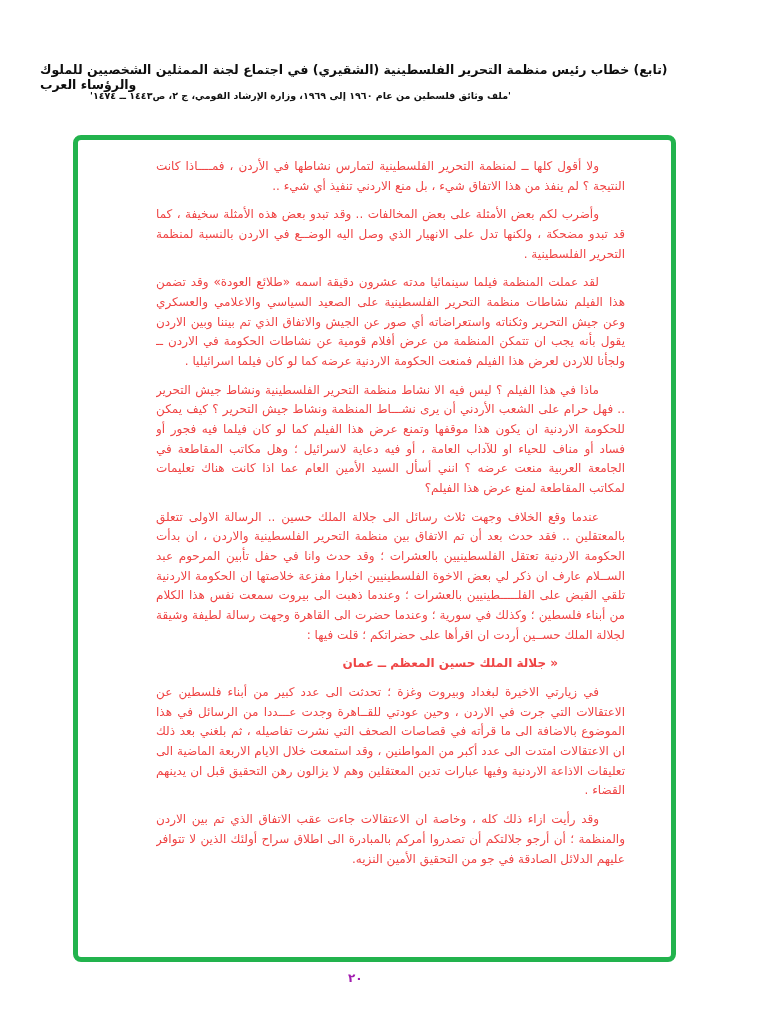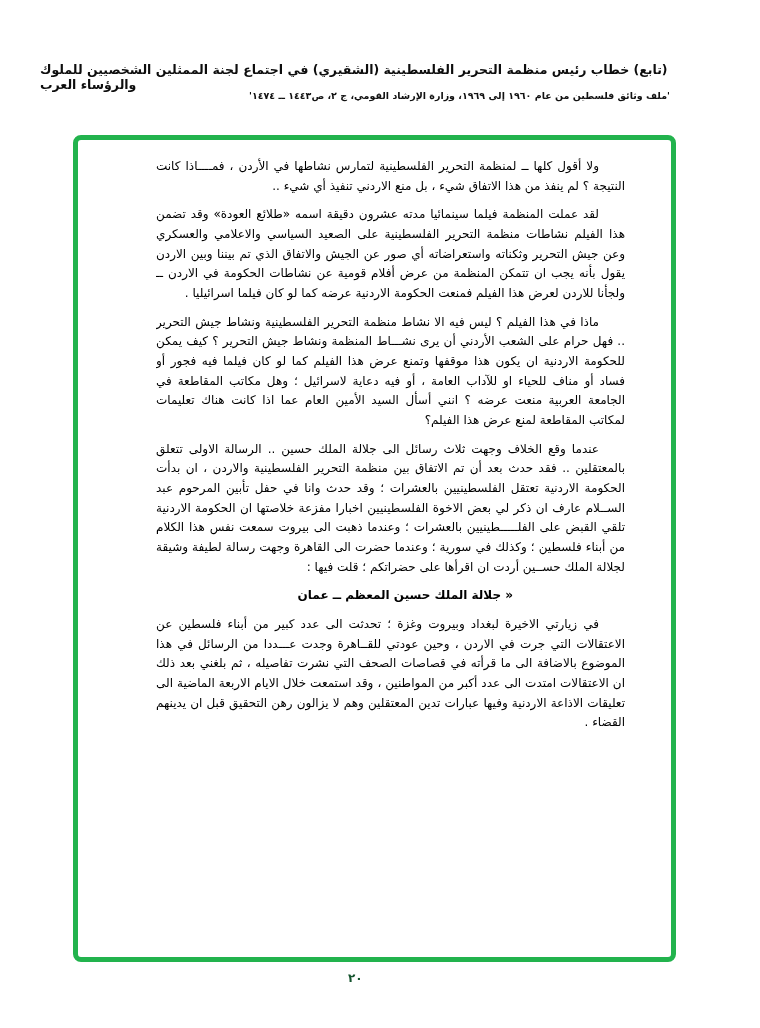--- a/index.html
+++ b/index.html
@@ -25,21 +25,21 @@
     font-weight: bold;
     color: #0d0d0d;
     letter-spacing: 0.2px;
   }
   .header-source {
     position: absolute;
     top: 90px;
     left: 90px;
     right: 90px;
     direction: rtl;
-    text-align: right;
+    text-align: left;
     font-size: 9.5px;
     font-weight: bold;
     color: #111111;
   }
   .scan-frame {
     position: absolute;
     left: 73px;
     top: 135px;
     width: 603px;
     height: 827px;
@@ -51,53 +51,55 @@
   .text-area {
     position: absolute;
     top: 17px;
     right: 46px;
     left: 78px;
     bottom: 8px;
     direction: rtl;
     text-align: justify;
     font-size: 12px;
     line-height: 1.64;
-    color: #000000;
+    color: #ef4444;
     overflow: hidden;
   }
   .text-area p {
     margin: 0 0 9px 0;
     text-indent: 26px;
   }
   .text-area p.salutation {
     text-indent: 0;
-    margin-right: 112px;
+    margin-right: 67px;
     margin-bottom: 9px;
     font-weight: bold;
   }
   .page-number {
     position: absolute;
     top: 971px;
     left: 348px;
     font-size: 12px;
     font-weight: bold;
-    color: #14532d;
+    color: #a21caf;
   }
 </style>
 </head>
 <body>
 
 <div class="header-title">(تابع) خطاب رئيس منظمة التحرير الفلسطينية (الشقيري) في اجتماع لجنة الممثلين الشخصيين للملوك والرؤساء العرب</div>
 
 <div class="header-source">'ملف وثائق فلسطين من عام ١٩٦٠ إلى ١٩٦٩، وزارة الإرشاد القومي، ج ٢، ص١٤٤٣ ــ ١٤٧٤'</div>
 
 <div class="scan-frame">
   <div class="text-area">
     <p>ولا أقول كلها ــ لمنظمة التحرير الفلسطينية لتمارس نشاطها في الأردن ، فمــــاذا كانت النتيجة ؟ لم ينفذ من هذا الاتفاق شيء ، بل منع الاردني تنفيذ أي شيء ..</p>
+    <p>وأضرب لكم بعض الأمثلة على بعض المخالفات .. وقد تبدو بعض هذه الأمثلة سخيفة ، كما قد تبدو مضحكة ، ولكنها تدل على الانهيار الذي وصل اليه الوضــع في الاردن بالنسبة لمنظمة التحرير الفلسطينية .</p>
     <p>لقد عملت المنظمة فيلما سينمائيا مدته عشرون دقيقة اسمه «طلائع العودة» وقد تضمن هذا الفيلم نشاطات منظمة التحرير الفلسطينية على الصعيد السياسي والاعلامي والعسكري وعن جيش التحرير وثكناته واستعراضاته أي صور عن الجيش والاتفاق الذي تم بيننا وبين الاردن يقول بأنه يجب ان تتمكن المنظمة من عرض أفلام قومية عن نشاطات الحكومة في الاردن ــ ولجأنا للاردن لعرض هذا الفيلم فمنعت الحكومة الاردنية عرضه كما لو كان فيلما اسرائيليا .</p>
     <p>ماذا في هذا الفيلم ؟ ليس فيه الا نشاط منظمة التحرير الفلسطينية ونشاط جيش التحرير .. فهل حرام على الشعب الأردني أن يرى نشـــاط المنظمة ونشاط جيش التحرير ؟ كيف يمكن للحكومة الاردنية ان يكون هذا موقفها وتمنع عرض هذا الفيلم كما لو كان فيلما فيه فجور أو فساد أو مناف للحياء او للآداب العامة ، أو فيه دعاية لاسرائيل ؛ وهل مكاتب المقاطعة في الجامعة العربية منعت عرضه ؟ انني أسأل السيد الأمين العام عما اذا كانت هناك تعليمات لمكاتب المقاطعة لمنع عرض هذا الفيلم؟</p>
     <p>عندما وقع الخلاف وجهت ثلاث رسائل الى جلالة الملك حسين .. الرسالة الاولى تتعلق بالمعتقلين .. فقد حدث بعد أن تم الاتفاق بين منظمة التحرير الفلسطينية والاردن ، ان بدأت الحكومة الاردنية تعتقل الفلسطينيين بالعشرات ؛ وقد حدث وانا في حفل تأبين المرحوم عبد الســلام عارف ان ذكر لي بعض الاخوة الفلسطينيين اخبارا مفزعة خلاصتها ان الحكومة الاردنية تلقي القبض على الفلـــــطينيين بالعشرات ؛ وعندما ذهبت الى بيروت سمعت نفس هذا الكلام من أبناء فلسطين ؛ وكذلك في سورية ؛ وعندما حضرت الى القاهرة وجهت رسالة لطيفة وشيقة لجلالة الملك حســين أردت ان اقرأها على حضراتكم ؛ قلت فيها :</p>
     <p class="salutation">« جلالة الملك حسين المعظم ــ عمان</p>
     <p>في زيارتي الاخيرة لبغداد وبيروت وغزة ؛ تحدثت الى عدد كبير من أبناء فلسطين عن الاعتقالات التي جرت في الاردن ، وحين عودتي للقــاهرة وجدت عـــددا من الرسائل في هذا الموضوع بالاضافة الى ما قرأته في قصاصات الصحف التي نشرت تفاصيله ، ثم بلغني بعد ذلك ان الاعتقالات امتدت الى عدد أكبر من المواطنين ، وقد استمعت خلال الايام الاربعة الماضية الى تعليقات الاذاعة الاردنية وفيها عبارات تدين المعتقلين وهم لا يزالون رهن التحقيق قبل ان يدينهم القضاء .</p>
+    <p>وقد رأيت ازاء ذلك كله ، وخاصة ان الاعتقالات جاءت عقب الاتفاق الذي تم بين الاردن والمنظمة ؛ أن أرجو جلالتكم أن تصدروا أمركم بالمبادرة الى اطلاق سراح أولئك الذين لا تتوافر عليهم الدلائل الصادقة في جو من التحقيق الأمين النزيه.</p>
   </div>
 </div>
 
 <div class="page-number">٢٠</div>
 
 </body></html>

